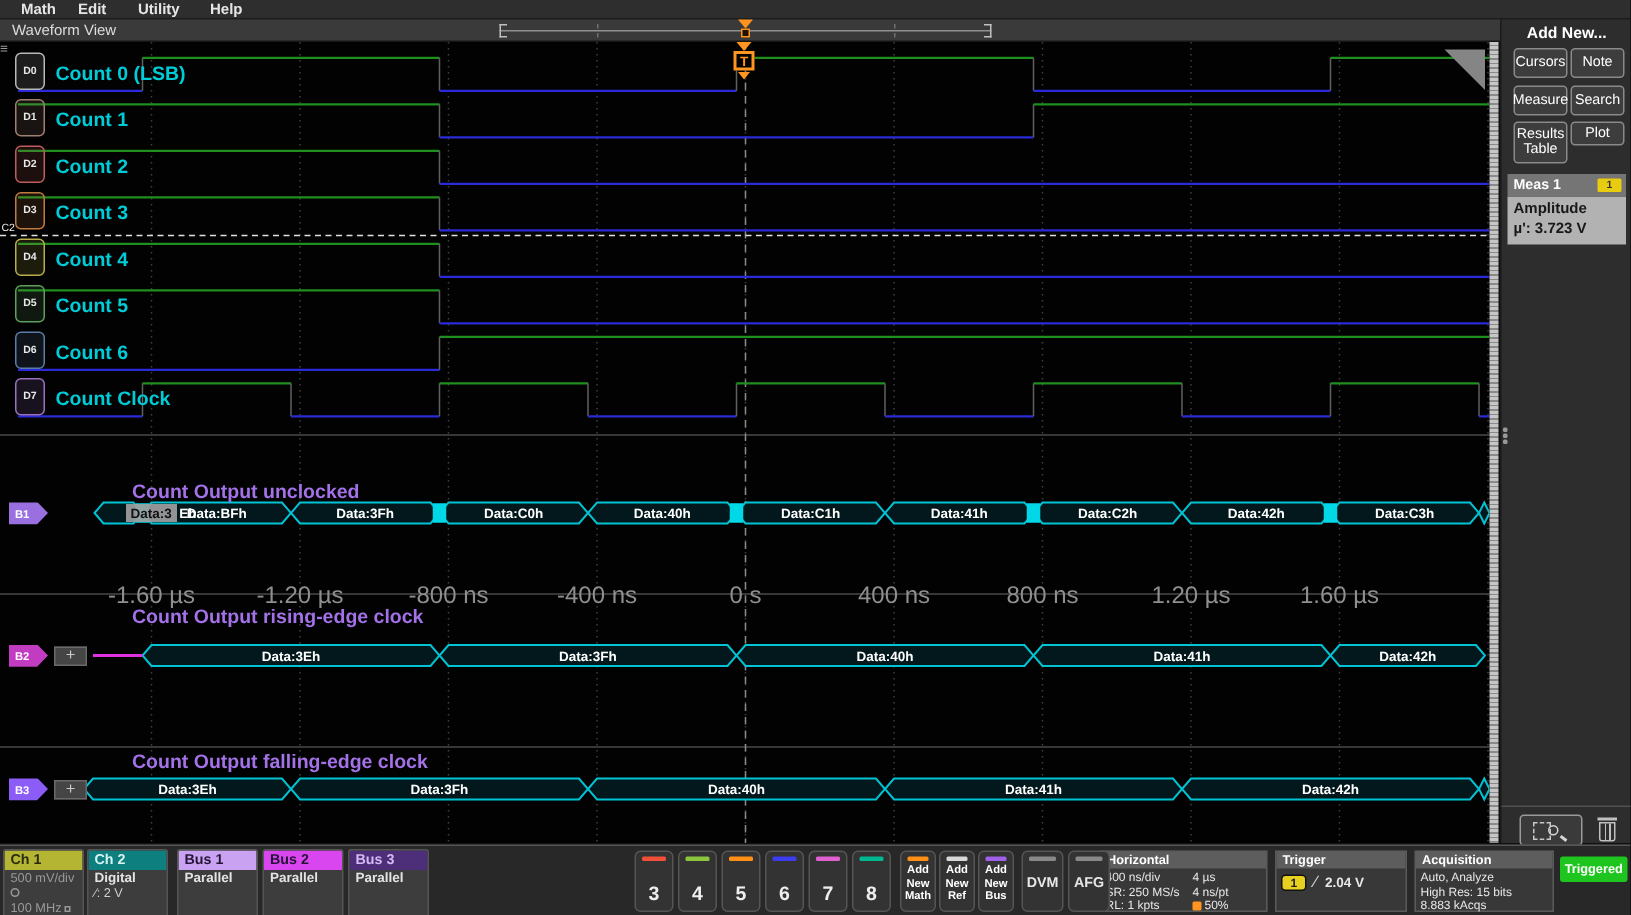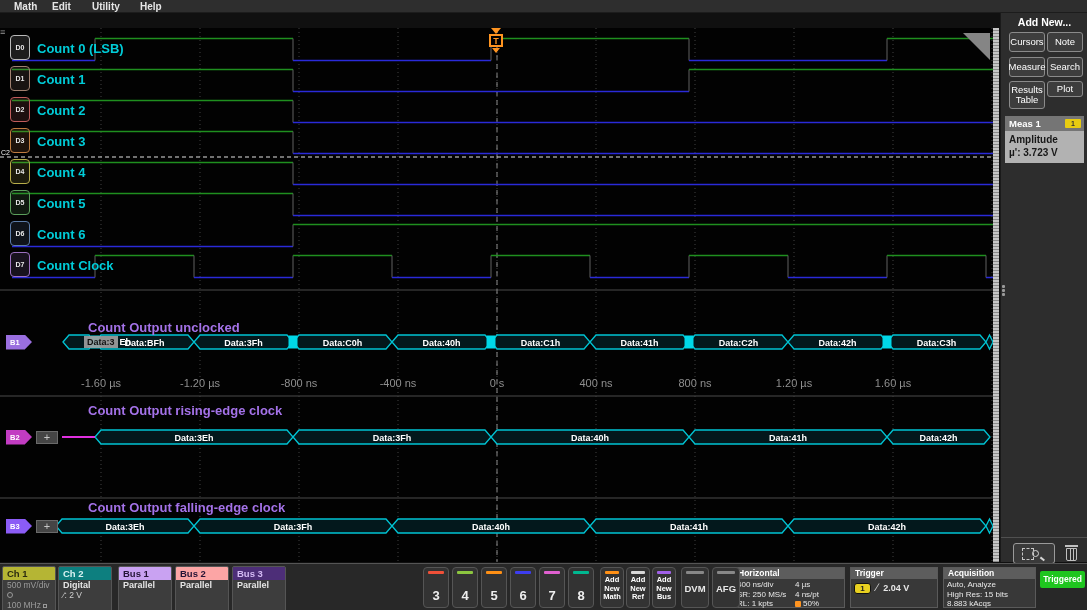--- a/index.html
+++ b/index.html
@@ -36,21 +36,21 @@
   .bus-label { position:absolute; left:88px; font-size:13px; font-weight:bold; color:#a472e8; z-index:3; white-space:nowrap; }
   .bus-badge { position:absolute; left:6px; width:26px; height:15px; font-size:7.5px; font-weight:bold; color:#fff;
                padding-left:4px; line-height:15px; z-index:3;
                clip-path:polygon(0 0,72% 0,100% 50%,72% 100%,0 100%); }
   .bus-plus { position:absolute; left:36px; width:22px; height:13px; background:#454545; border:1px solid #6a6a6a;
               color:#c8c8c8; font-size:11px; line-height:10px; text-align:center; z-index:3; }
   .bus-lead { position:absolute; height:2px; z-index:2; }
   .bus-chip { position:absolute; display:flex; z-index:4; font-size:9px; font-weight:bold; line-height:12px; }
   .bus-chip .g { background:rgba(158,158,158,.92); color:#111; padding:0 3px; }
   .bus-chip .w { color:#fff; margin-left:2px; }
-  .time-label { position:absolute; transform:translateX(-50%); font-size:11px; color:#8f8f8f; z-index:2; white-space:nowrap; }
+  .time-label { position:absolute; transform:translateX(-50%); font-size:16px; color:#8f8f8f; z-index:2; white-space:nowrap;margin-top:12px; }
   .c2-label { position:absolute; left:1px; font-size:7px; color:#f0f0f0; z-index:3; }
   #trig-marker { position:absolute; z-index:4; }
   #trig-tri-top { position:absolute; left:2px; top:0; width:0; height:0;
                   border-left:5px solid transparent; border-right:5px solid transparent; border-top:6px solid #ff9420; }
   #trig-box { position:absolute; left:0; top:6px; width:14px; height:13px; border:2px solid #ff9420; background:#000;
               color:#ff9420; font-size:9px; font-weight:bold; text-align:center; line-height:10px; }
   #trig-tri-bot { position:absolute; left:3px; top:20px; width:0; height:0;
                   border-left:4px solid transparent; border-right:4px solid transparent; border-top:5px solid #ff9420; }
   #corner-fold { position:absolute; left:963px; top:5px; width:0; height:0;
                  border-top:27px solid #858585; border-left:27px solid transparent; z-index:2; }
@@ -116,20 +116,32 @@
 
 <div id="root">
 
   <div id="menubar">
     <span class="menu-item" style="left:14px">Math</span>
     <span class="menu-item" style="left:52px">Edit</span>
     <span class="menu-item" style="left:92px">Utility</span>
     <span class="menu-item" style="left:140px">Help</span>
   </div>
 
+  <div id="viewbar">
+    <span id="view-title">Waveform View</span>
+    <div id="navwidget">
+      <div id="nav-line"></div>
+      <div class="nav-bracket l"></div>
+      <div class="nav-bracket r"></div>
+      <div class="nav-tick" style="left:65px"></div>
+      <div class="nav-tick" style="left:263px"></div>
+      <div id="nav-marker-tri"></div>
+      <div id="nav-marker-box"></div>
+    </div>
+  </div>
 
   <div id="plot">
     <svg id="wave-svg" width="993" height="534">
         <line x1="0" y1="262" x2="993" y2="262" stroke="#4a4a4a" stroke-width="1"></line>
         <line x1="0" y1="368" x2="993" y2="368" stroke="#4a4a4a" stroke-width="1"></line>
         <line x1="0" y1="470" x2="993" y2="470" stroke="#4a4a4a" stroke-width="1"></line>
         <line x1="101" y1="0" x2="101" y2="534" stroke="#404040" stroke-width="1" stroke-dasharray="1,3"></line>
         <line x1="200" y1="0" x2="200" y2="534" stroke="#404040" stroke-width="1" stroke-dasharray="1,3"></line>
         <line x1="299" y1="0" x2="299" y2="534" stroke="#404040" stroke-width="1" stroke-dasharray="1,3"></line>
         <line x1="398" y1="0" x2="398" y2="534" stroke="#404040" stroke-width="1" stroke-dasharray="1,3"></line>
@@ -397,21 +409,21 @@
           <div>∕: 2 V</div>
         </div>
       </div>
       <div class="chbadge" style="left: 118px;">
         <div class="hd" style="background: rgb(201, 162, 242); color: rgb(36, 20, 54);">Bus 1</div>
         <div class="bd">
           <div class="b1">Parallel</div>
         </div>
       </div>
       <div class="chbadge" style="left: 175px;">
-        <div class="hd" style="background: #fca5a5; color: rgb(36, 20, 54);">Bus 2</div>
+        <div class="hd" style="background: #d946ef; color: rgb(36, 20, 54);">Bus 2</div>
         <div class="bd">
           <div class="b1">Parallel</div>
         </div>
       </div>
       <div class="chbadge" style="left: 232px;">
         <div class="hd" style="background: rgb(77, 46, 120); color: rgb(212, 186, 244);">Bus 3</div>
         <div class="bd">
           <div class="b1">Parallel</div>
         </div>
       </div>

